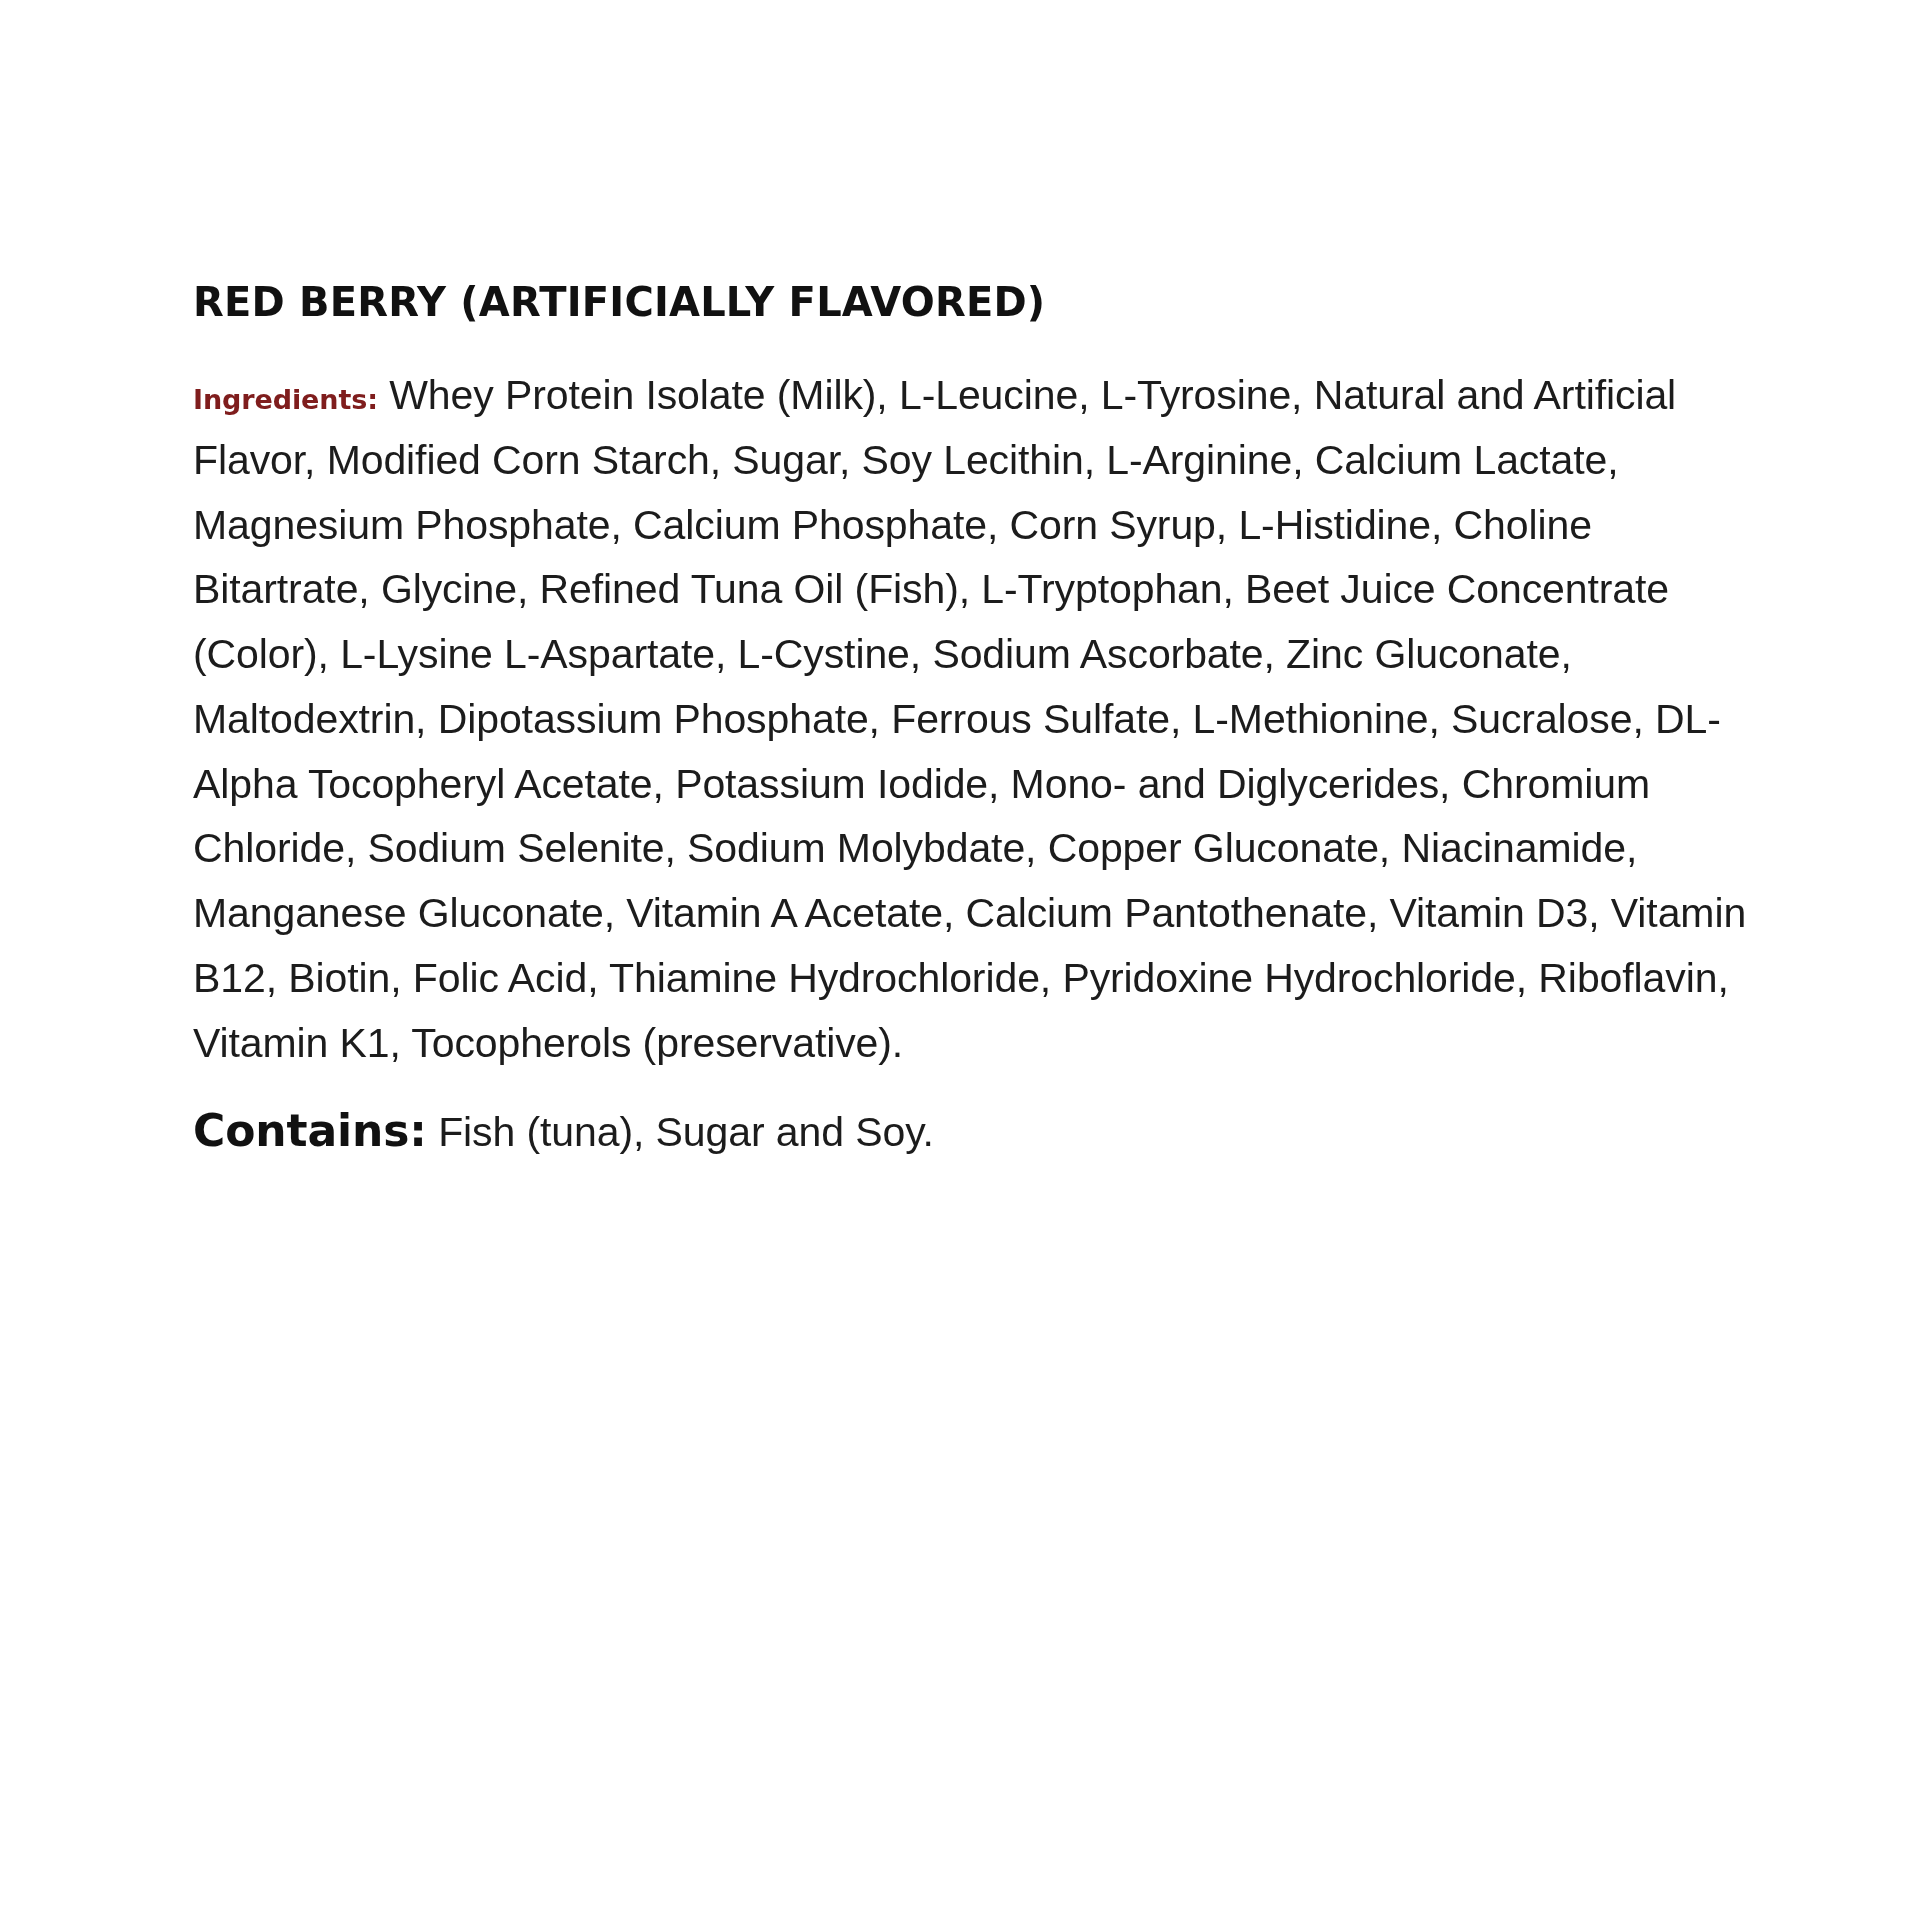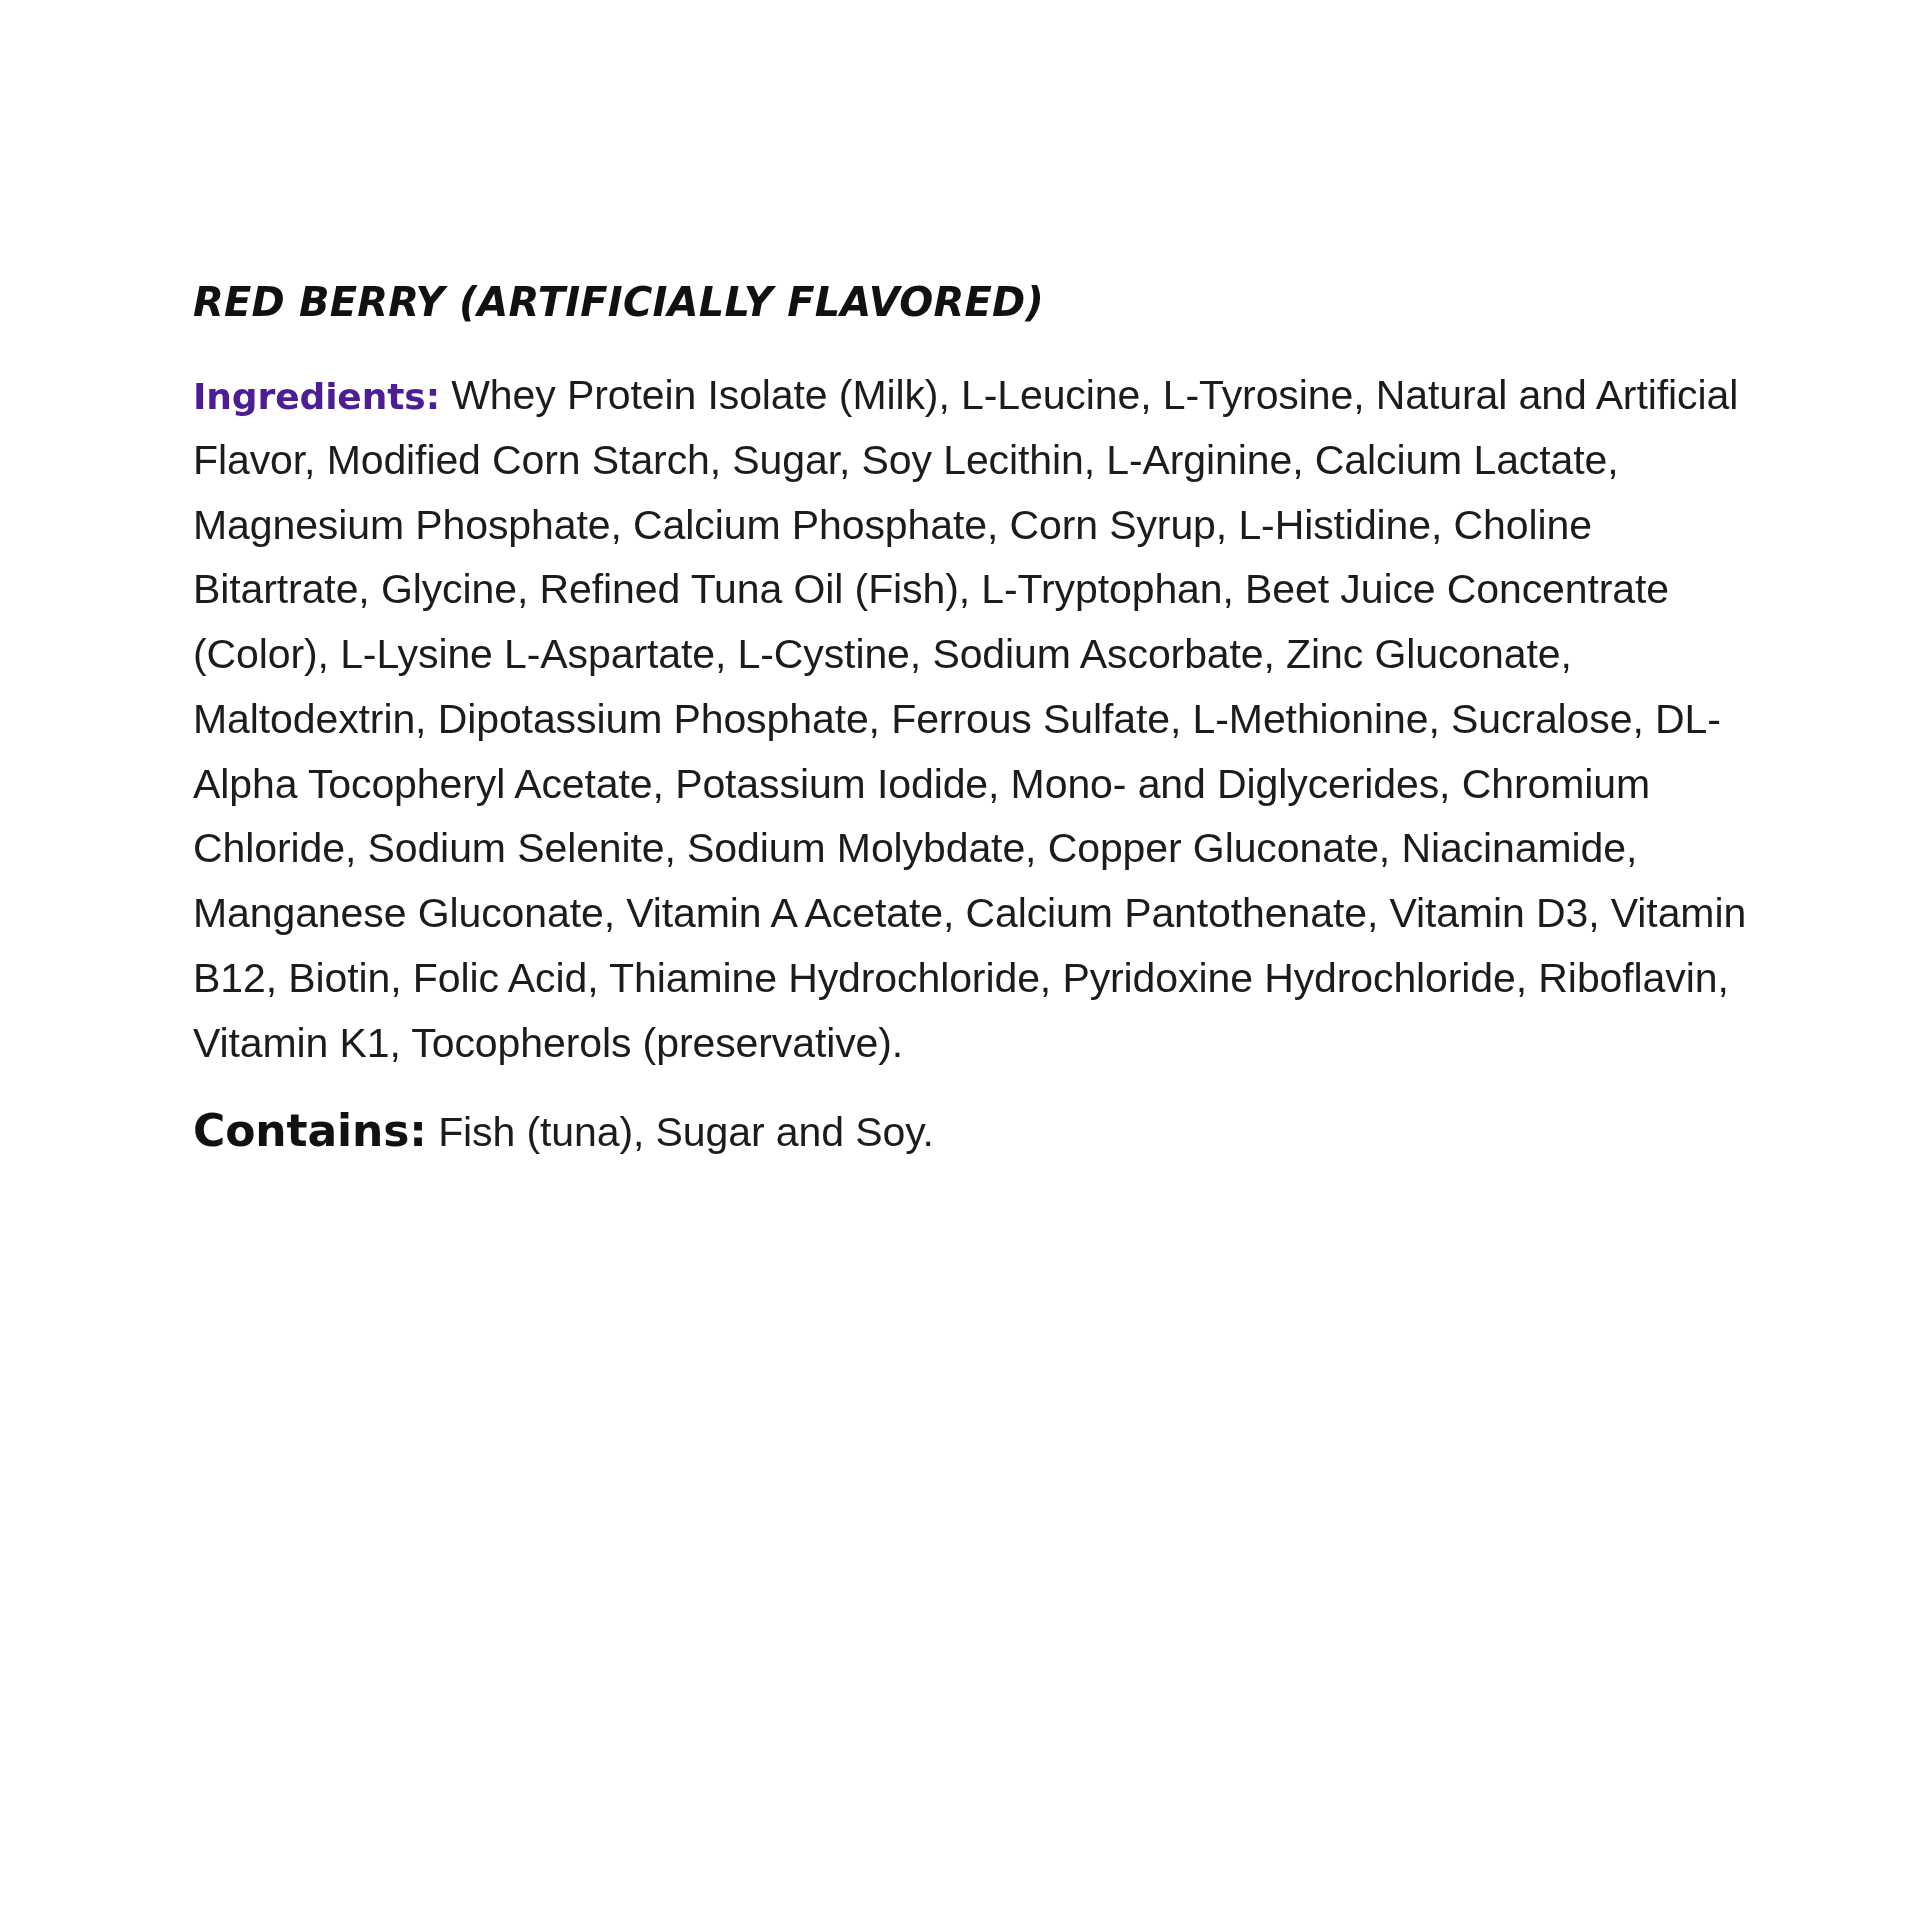--- a/index.html
+++ b/index.html
@@ -21,36 +21,35 @@
     width: 1583px;
   }
   .flavor-title {
     font-family: "DejaVu Sans", sans-serif;
     font-weight: bold;
     font-size: 40px;
     letter-spacing: 0.2px;
     color: #111111;
     margin: 0 0 39px 0;
     line-height: 1.1;
-    font-style: italic;
   }
   .ingredients-block {
     font-family: "Liberation Sans", sans-serif;
     font-size: 41px;
     line-height: 1.58;
     color: #1c1c1c;
     margin: 0 0 17.4px 0;
     text-align: left;
     letter-spacing: -0.1px;
   }
   .ingredients-block .lead-label {
     font-family: "DejaVu Sans", sans-serif;
     font-weight: bold;
-    font-size: 36px;
-    color: #4c1d95;
+    font-size: 27px;
+    color: #7f1d1d;
   }
   .contains-block {
     font-family: "Liberation Sans", sans-serif;
     font-size: 41px;
     line-height: 1.58;
     color: #1c1c1c;
     margin: 21px 0 0 0;
     letter-spacing: -0.1px;
   }
   .contains-block .lead-label {

